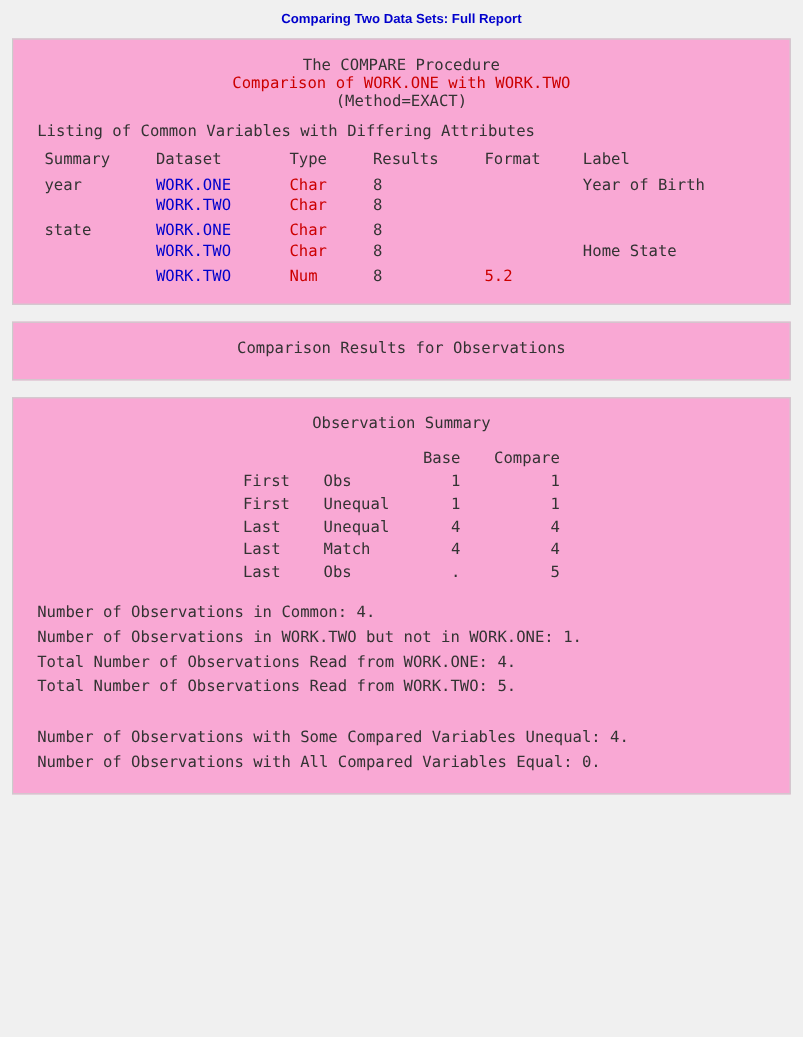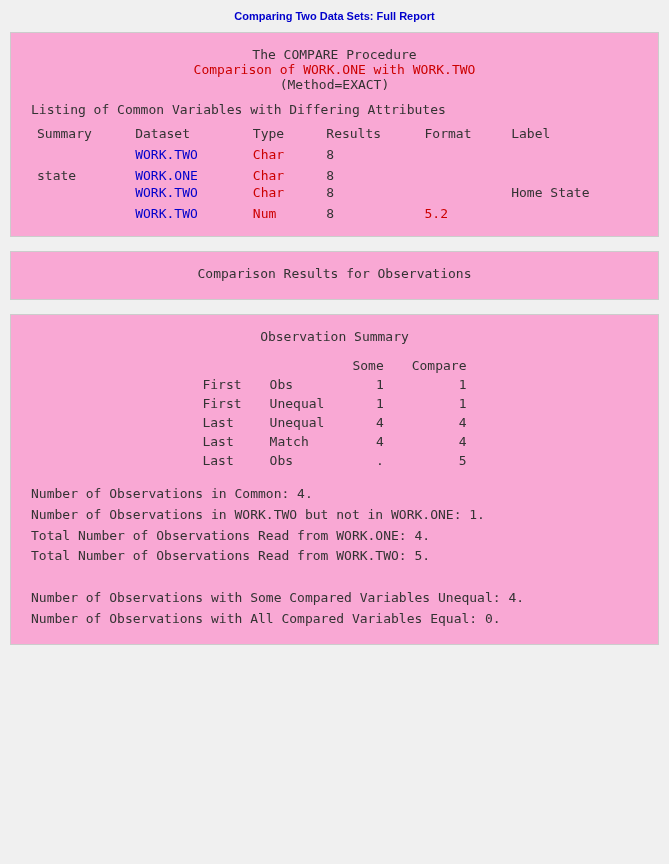--- a/index.html
+++ b/index.html
@@ -133,20 +133,28 @@
         <th class="col-length">Results</th>
         <th class="col-format">Format</th>
         <th class="col-label">Label</th>
       </tr>
     </thead>
     <tbody id="var-table-body">
     <tr class="spacer-row">
           <td colspan="6"></td>
         </tr>
         <tr>
+    <td class="col-variable">year</td>
+    <td class="col-dataset">WORK.ONE</td>
+    <td class="col-type">Char</td>
+    <td class="col-length">8</td>
+    <td class="col-format"></td>
+    <td class="col-label">Year of Birth</td>
+  </tr>
+        <tr>
     <td class="col-variable"></td>
     <td class="col-dataset">WORK.TWO</td>
     <td class="col-type">Char</td>
     <td class="col-length">8</td>
     <td class="col-format"></td>
     <td class="col-label"></td>
   </tr>
         <tr class="spacer-row">
           <td colspan="6"></td>
         </tr>
@@ -186,21 +194,21 @@
 </div>
 
 <div class="panel">
   <div class="panel-title" style="margin-bottom:12px;">Observation Summary</div>
 
   <table class="obs-table" id="obs-table">
   <thead>
         <tr>
   <th class="label-col"></th>
   <th class="label-col"></th>
-  <th>Some</th>
+  <th>Base</th>
   <th>Compare</th>
 </tr>
       </thead>
       <tbody>
         <tr>
     <td class="label-col">First</td>
     <td class="label-col">Obs</td>
     <td>1</td>
     <td>1</td>
   </tr>

